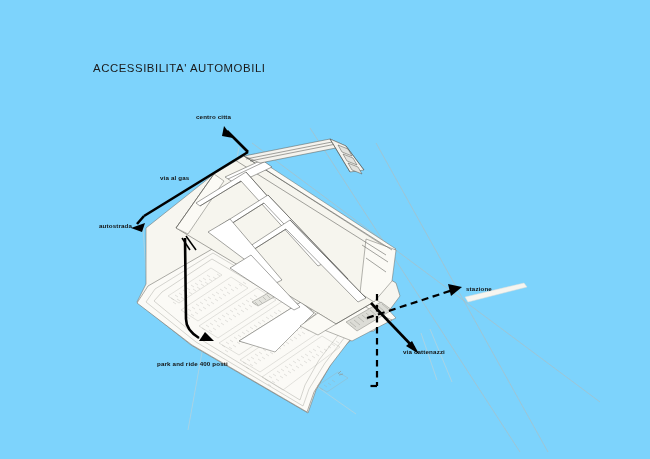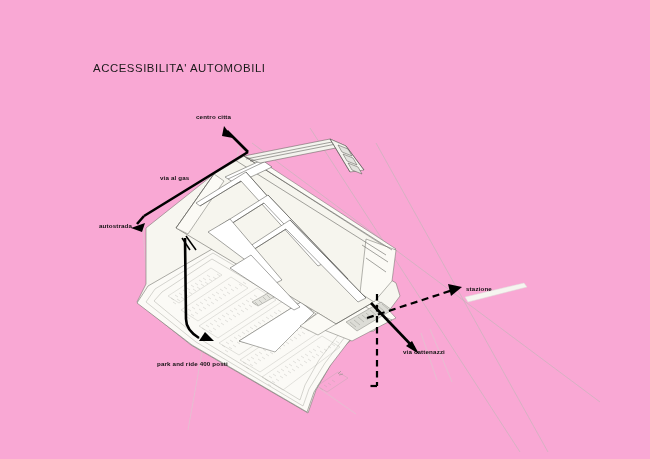--- a/index.html
+++ b/index.html
@@ -12,21 +12,21 @@
     height: 459px;
     overflow: hidden;
     font-family: "Liberation Sans", sans-serif;
     position: relative;
   }
   #sheet {
     position: absolute;
     left: 0; top: 0;
     width: 650px;
     height: 459px;
-    background: #f9a8d4;
+    background: #7dd3fc;
   }
   #diagram-svg {
     position: absolute;
     left: 0; top: 0;
     width: 650px;
     height: 459px;
     display: block;
   }
   .ttl {
     font-family: "Liberation Sans", sans-serif;

